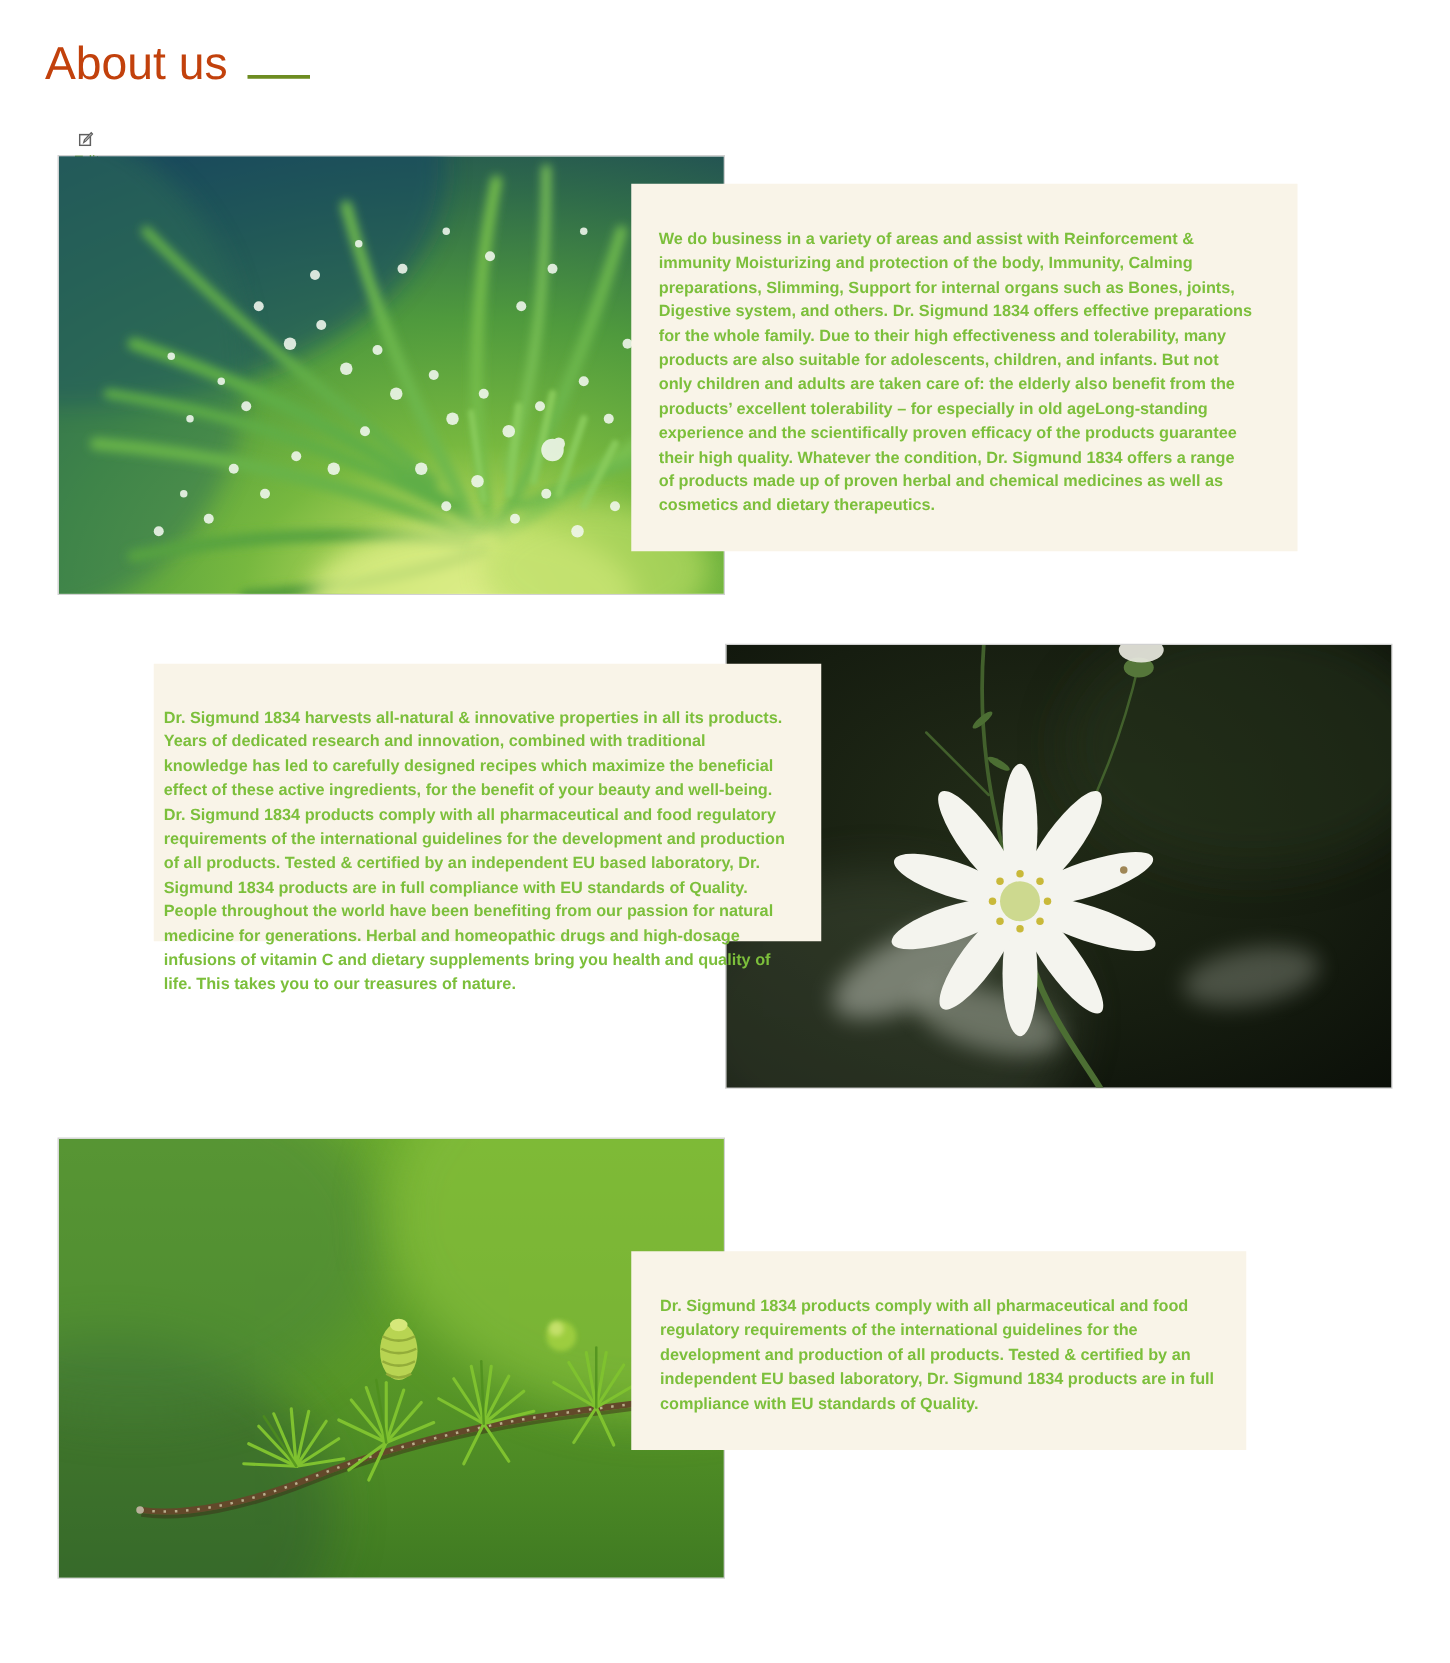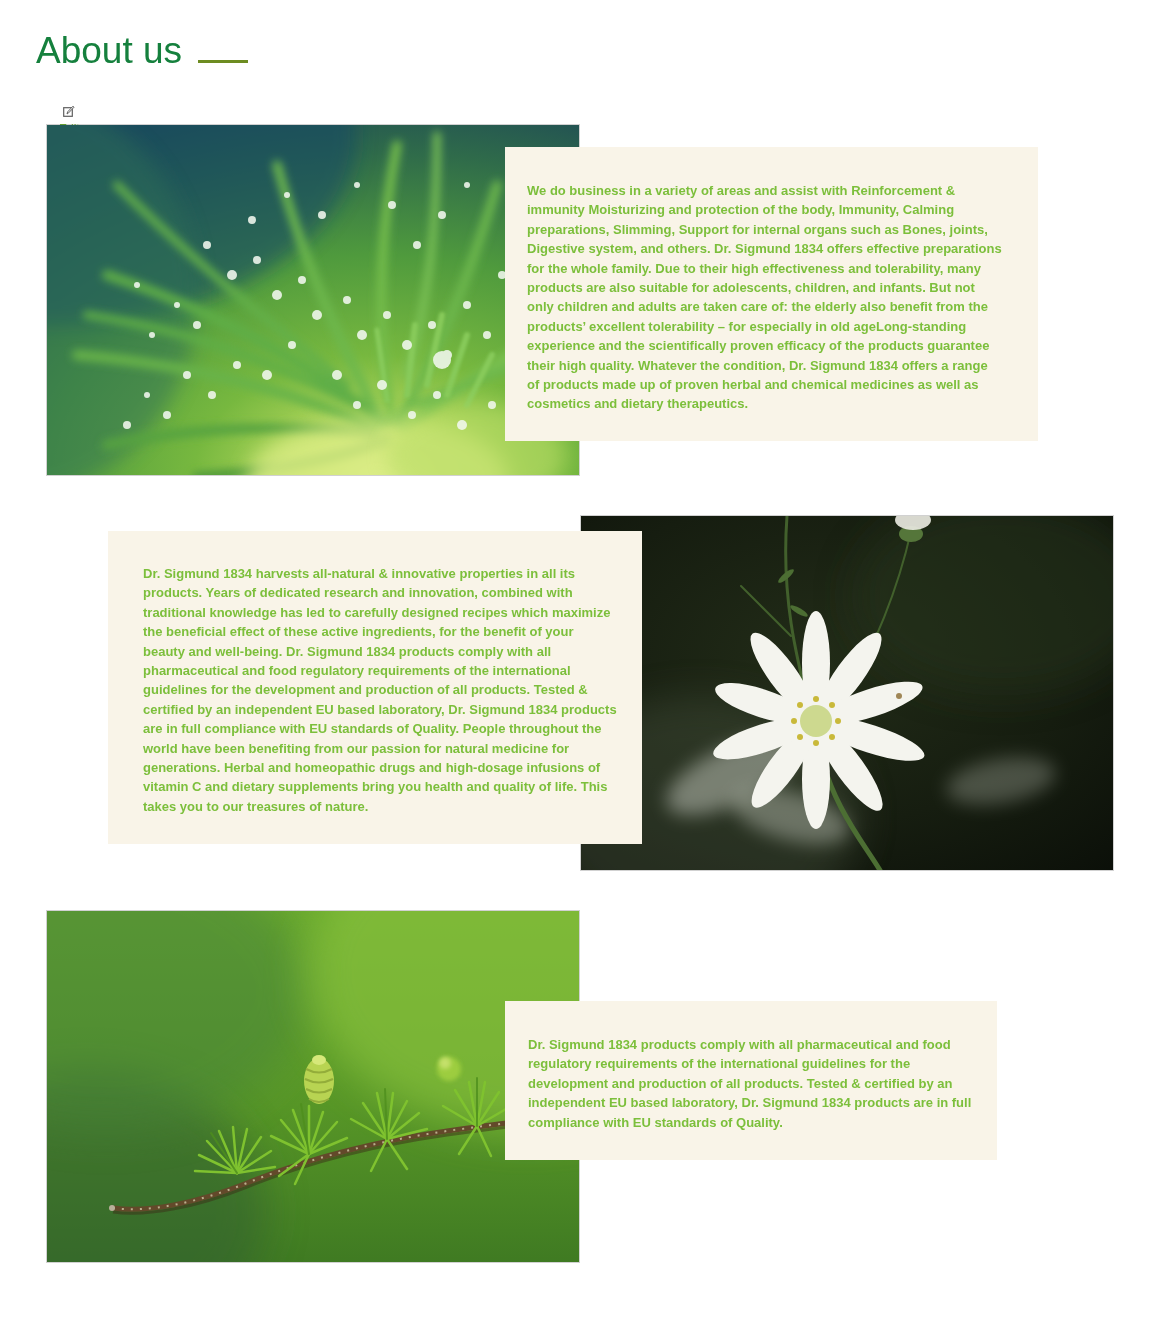--- a/index.html
+++ b/index.html
@@ -3,21 +3,21 @@
 <meta charset="utf-8">
 <style>
   html,body{margin:0;padding:0;background:#ffffff;}
   .page{
     position:relative;width:1160px;height:1330px;margin:0;
     background:#ffffff;overflow:hidden;
     font-family:"Liberation Sans", sans-serif;
   }
   .page-title{
     position:absolute;left:36px;top:30px;margin:0;
-    font-size:37px;font-weight:300;color:#15803d;letter-spacing:0;
+    font-size:37px;font-weight:300;color:#c2410c;letter-spacing:0;
     white-space:nowrap;
   }
   .title-dash{
     display:inline-block;width:50px;height:3px;background:#6d8c21;
     margin-left:16px;vertical-align:baseline;
   }
   .edit-link{
     position:absolute;left:59px;top:105px;
     display:flex;align-items:center;gap:5px;
     font-size:12px;font-weight:400;color:#7cbf3b;text-decoration:none;
@@ -34,21 +34,21 @@
   #photo-2{left:580px;top:515px;width:534px;height:356px;}
   #photo-3{left:46px;top:910px;width:534px;height:353px;}
   .panel{
     position:absolute;z-index:2;background:#f9f4e8;box-sizing:border-box;
   }
   .panel p{
     margin:0;color:#7cbf3b;font-size:13px;font-weight:700;
     line-height:19.4px;
   }
   #panel-1{left:505px;top:147px;width:533px;height:294px;padding:34px 36px 0 22px;}
-  #panel-2{left:108px;top:531px;width:534px;height:313px;padding:33px 24px 0 35px;}
+  #panel-2{left:123px;top:531px;width:534px;height:222px;padding:33px 24px 0 8px;}
   #panel-3{left:505px;top:1001px;width:492px;height:159px;padding:34px 22px 0 23px;}
 </style>
 </head>
 <body>
 
 <div class="page">
 
   <h1 class="page-title"><span>About us</span><span class="title-dash"></span></h1>
 
   <a class="edit-link" href="#">

